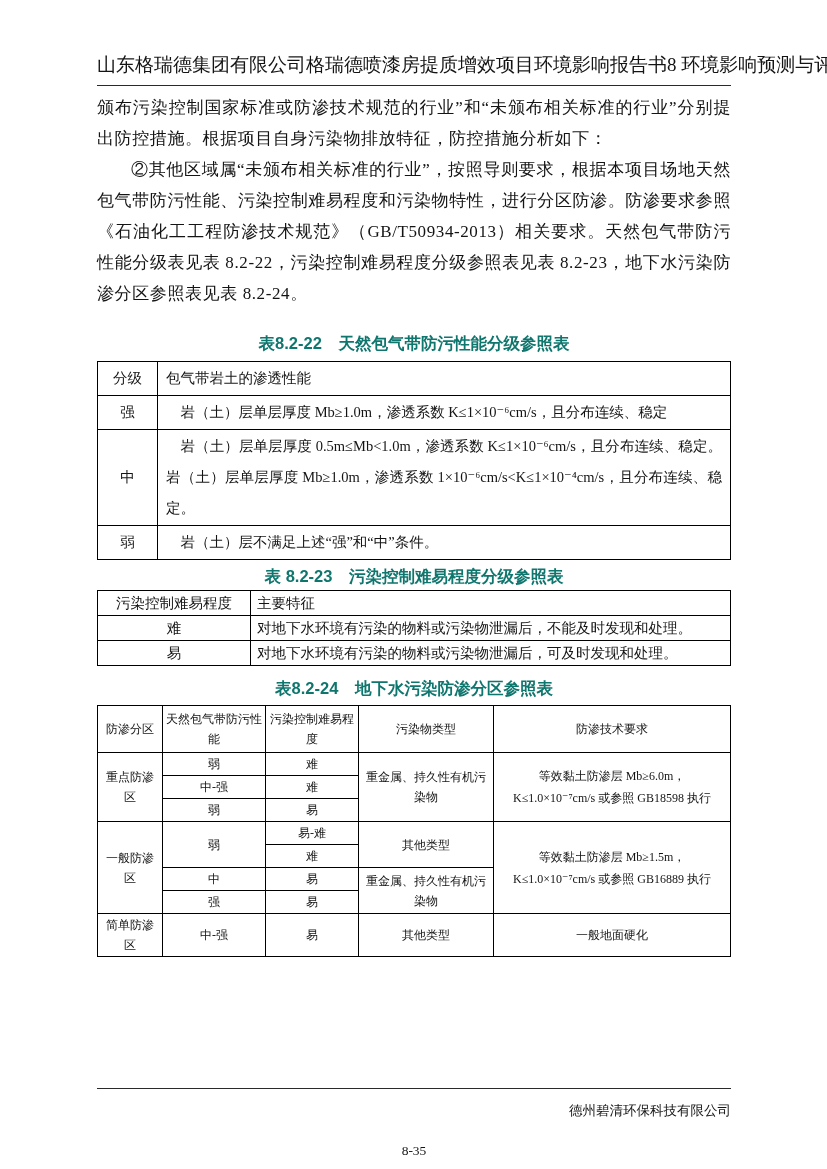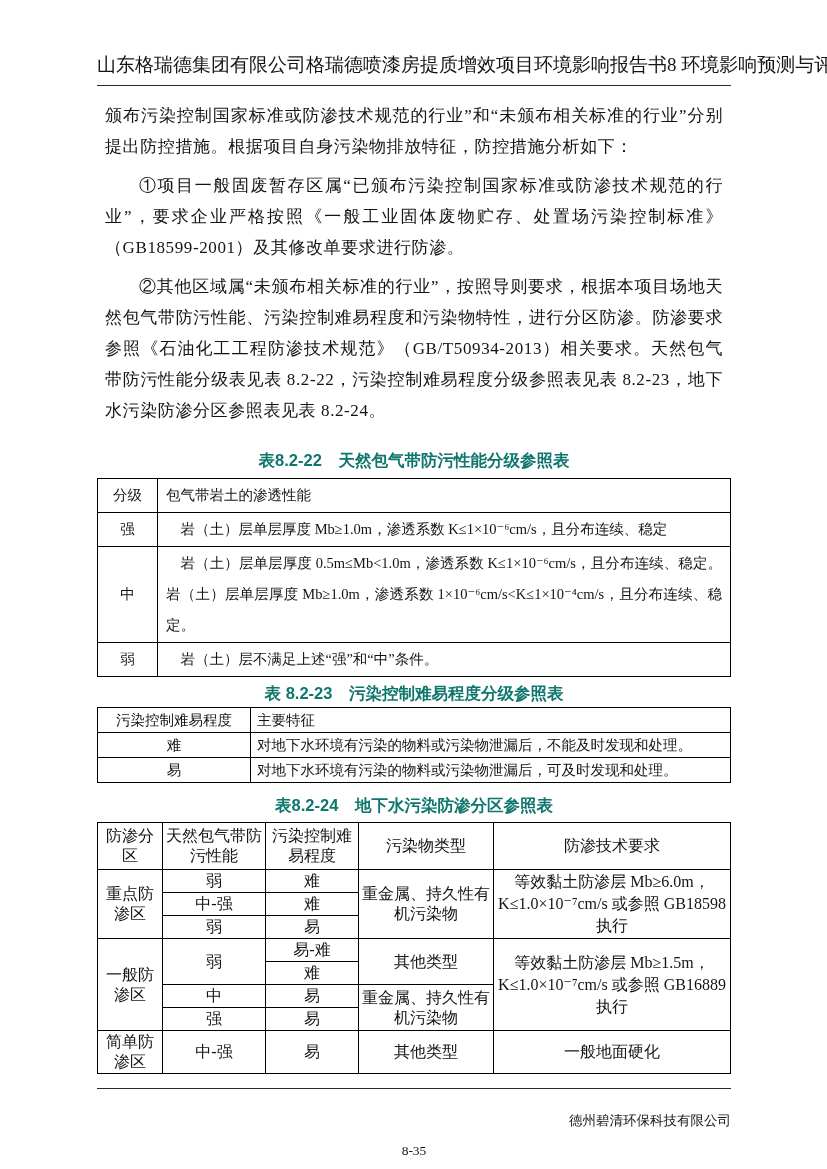--- a/index.html
+++ b/index.html
@@ -8,21 +8,21 @@
     font-family:"Liberation Serif","DejaVu Serif",serif;color:#141414;
     overflow:hidden;
   }
   .page-header{
     position:absolute;top:52px;left:97px;width:634px;
     display:flex;justify-content:space-between;align-items:flex-end;
     font-size:19px;padding-bottom:7px;border-bottom:1.5px solid #2a2a2a;
     white-space:nowrap;
   }
   .content{position:absolute;top:92px;left:97px;width:634px;}
-  .para{margin:8px;font-size:17px;line-height:31px;text-align:justify;letter-spacing:0.6px;}
+  .para{margin:0;font-size:17px;line-height:31px;text-align:justify;letter-spacing:0.6px;}
   .para.indent{text-indent:2em;}
   .tbl-title{
     font-family:"Liberation Sans","DejaVu Sans",sans-serif;
     font-weight:bold;text-align:center;font-size:16.5px;color:#0f766e;
   }
   .title-22{margin:24px 0 6px 0;}
   .title-23{margin:6px 0 2px 0;}
   .title-24{margin:12px 0 5px 0;}
   table{border-collapse:collapse;width:634px;table-layout:fixed;}
   td{border:1px solid #000;vertical-align:middle;}
@@ -31,47 +31,46 @@
   .t22 td{padding:1px 8px;line-height:31px;}
   .t22 .c-grade{width:55px;text-align:center;padding:1px 2px;}
   .t22 .desc{text-align:justify;text-indent:1em;}
   .t22 .desc.noindent{text-indent:0;}
   
   .t23{font-size:14.5px;}
   .t23 td{padding:1px 6px;line-height:22px;}
   .t23 .c-level{width:140px;text-align:center;}
   .t23 .center{text-align:left;}
   
-  .t24{font-size:16px;}
+  .t24{font-size:12px;}
   .t24 td{padding:1px 3px;line-height:20px;text-align:center;}
   .t24 .c1{width:58px;}
   .t24 .c2{width:96px;font-family:Liberation Serif, serif;}
   .t24 .c3{width:86px;}
   .t24 .c4{width:128px;margin-top:35px;}
   .t24 .hdr{padding:3px 3px;}
   .t24 .req div{line-height:22px;}
   .page-footer{
     position:absolute;top:1088px;left:97px;width:634px;height:32px;
     border-top:1.5px solid #2a2a2a;font-size:13.5px;
   }
   .page-num{position:absolute;left:50%;transform:translateX(-50%);top:7px;margin-top:47px;}
-  .company{position:absolute;right:0;top:23px;}
+  .company{position:absolute;right:0;top:13px;}
 </style>
 </head>
 <body>
 
 <div class="page-header">
   <span>山东格瑞德集团有限公司格瑞德喷漆房提质增效项目环境影响报告书</span>
   <span>8 环境影响预测与评价</span>
 </div>
 
 <div class="content">
 
   <p class="para">颁布污染控制国家标准或防渗技术规范的行业”和“未颁布相关标准的行业”分别提出防控措施。根据项目自身污染物排放特征，防控措施分析如下：</p>
-  <p class="para indent">①项目一般固废暂存区属“已颁布污染控制国家标准或防渗技术规范的行业”，要求企业严格按照《一般工业固体废物贮存、处置场污染控制标准》（GB18599-2001）及其修改单要求进行防渗。</p>
   <p class="para indent">②其他区域属“未颁布相关标准的行业”，按照导则要求，根据本项目场地天然包气带防污性能、污染控制难易程度和污染物特性，进行分区防渗。防渗要求参照《石油化工工程防渗技术规范》（GB/T50934-2013）相关要求。天然包气带防污性能分级表见表 8.2-22，污染控制难易程度分级参照表见表 8.2-23，地下水污染防渗分区参照表见表 8.2-24。</p>
 
   <div class="tbl-title title-22">表8.2-22　天然包气带防污性能分级参照表</div>
   <table class="t22">
     <tbody>
       <tr>
         <td class="c-grade">分级</td>
         <td class="desc noindent">包气带岩土的渗透性能</td>
       </tr>
       <tr>

